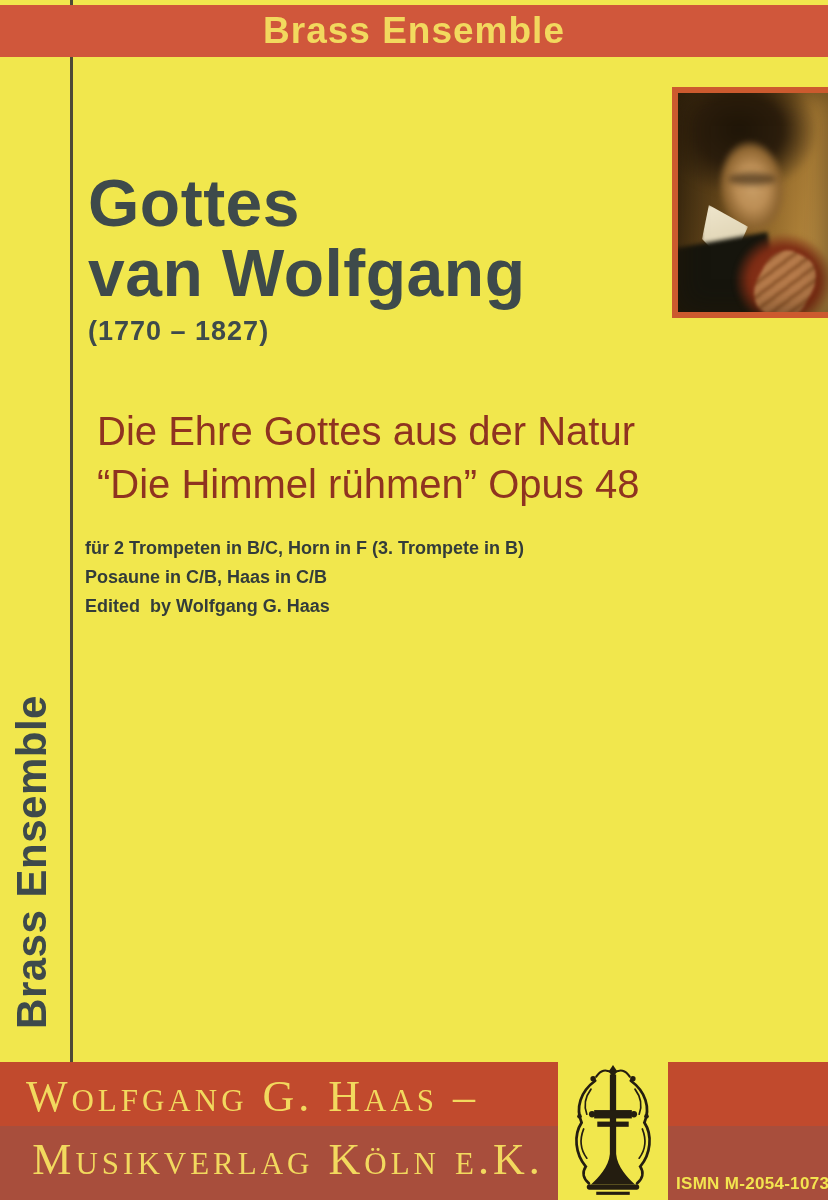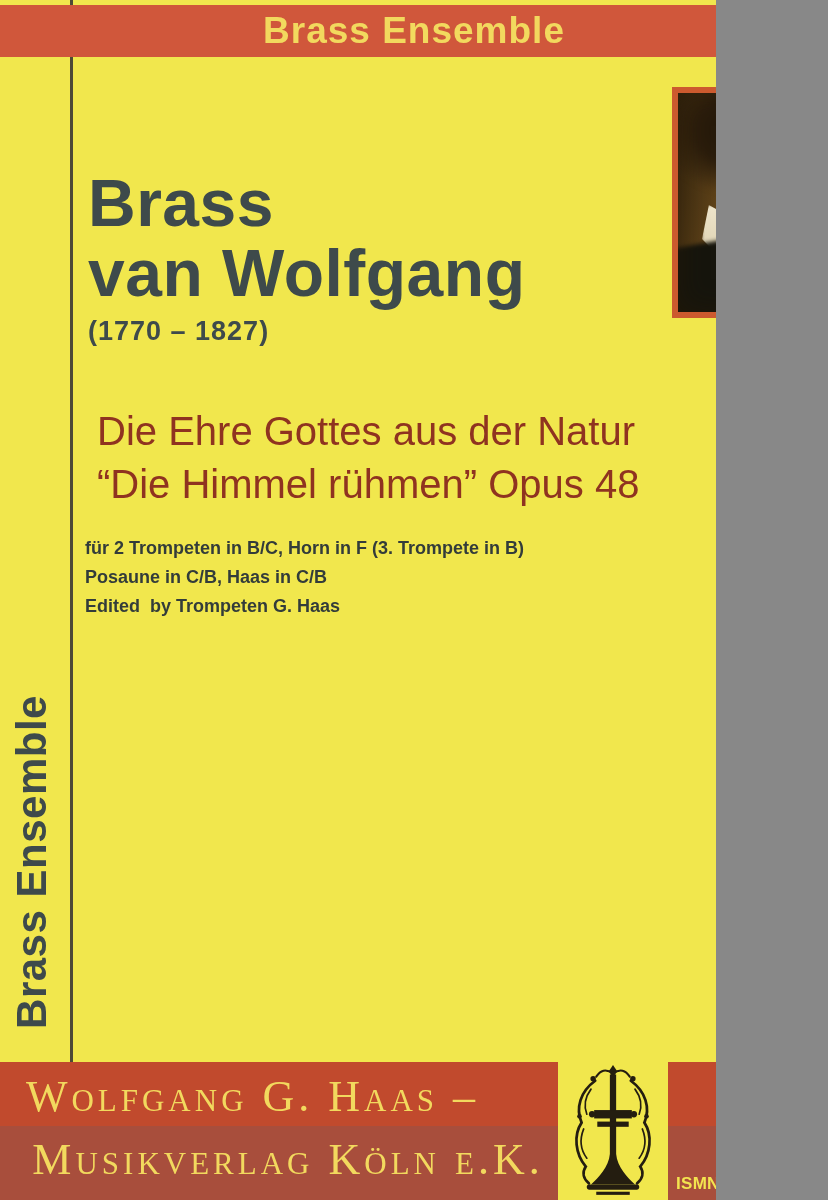--- a/index.html
+++ b/index.html
@@ -1,18 +1,18 @@
 <!DOCTYPE html>
 <html style="--page_bg: #f1e74d; --top_band: #d0573b; --bottom_band_upper: #c14a2d; --bottom_band_lower: #a84e3c; --band_text: #f2d95e; --title_gray: #3e4a4b; --subtitle_red: #8f3320; --body_text: #333c3a; --rule: #4e4a36; --portrait_border: #cc5a2e; --ismn_text: #f3e44f;"><head>
 <meta charset="utf-8">
 <style>
   html,body{margin:0;padding:0;background:#888;}
   .page{
     position:relative;
-    width:716px;height:1200px;
+    width:828px;height:1200px;
     background:var(--page_bg,#f1e74d);
     overflow:hidden;
     font-family:"Liberation Sans",sans-serif;
   }
 
   
   .vrule{
     position:absolute;left:70px;top:0;width:3px;height:1062px;
     background:var(--rule,#4e4a36);
     z-index:1;
@@ -132,34 +132,34 @@
       <div class="layer p-brow"></div>
       <div class="layer p-collar"></div>
       <div class="layer p-coat"></div>
       <div class="layer p-scarf"></div>
       <div class="layer p-hand"></div>
       <div class="layer p-vig"></div>
     </div>
   </div>
 
   <div class="composer">
-    <div class="name">Brass</div>
+    <div class="name">Gottes</div>
     <div class="name">van Wolfgang</div>
     <div class="dates">(1770 – 1827)</div>
   </div>
 
   <div class="work-title">
     <div>Die Ehre Gottes aus der Natur</div>
     <div>“Die Himmel rühmen” Opus 48</div>
   </div>
 
   <div class="scoring">
     <div>für 2 Trompeten in B/C, Horn in F (3. Trompete in B)</div>
     <div>Posaune in C/B, Haas in C/B</div>
-    <div>Edited  by Trompeten G. Haas</div>
+    <div>Edited  by Wolfgang G. Haas</div>
   </div>
 
   <div class="side-band">
     <span>Brass Ensemble</span>
   </div>
 
   <div class="bottom-band">
     <div class="stripe-upper"></div>
     <div class="stripe-lower"></div>
     <div class="pub-line pub-line1">Wolfgang G. Haas –</div>

